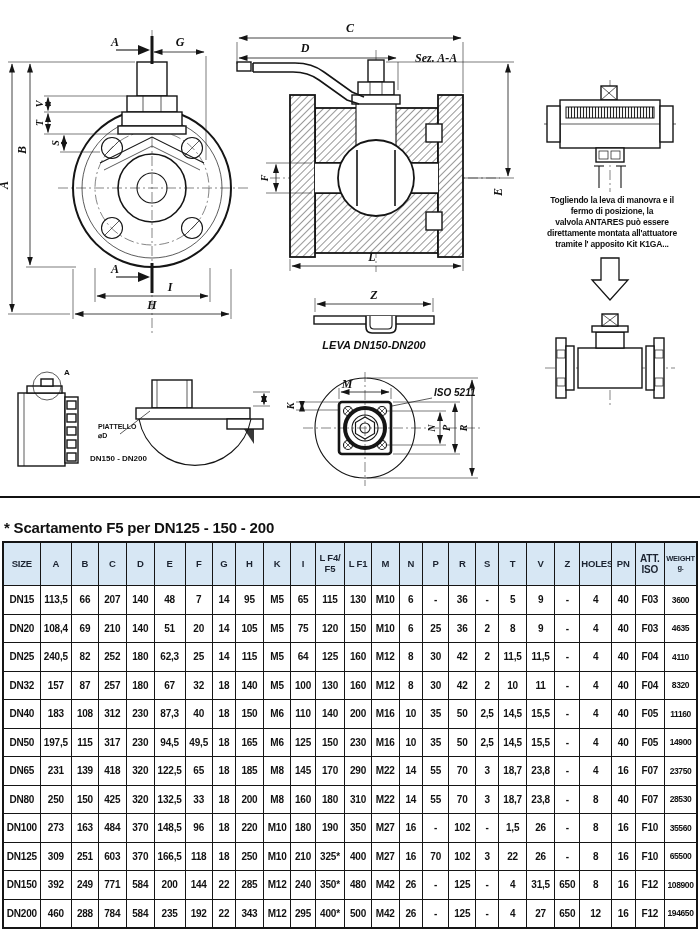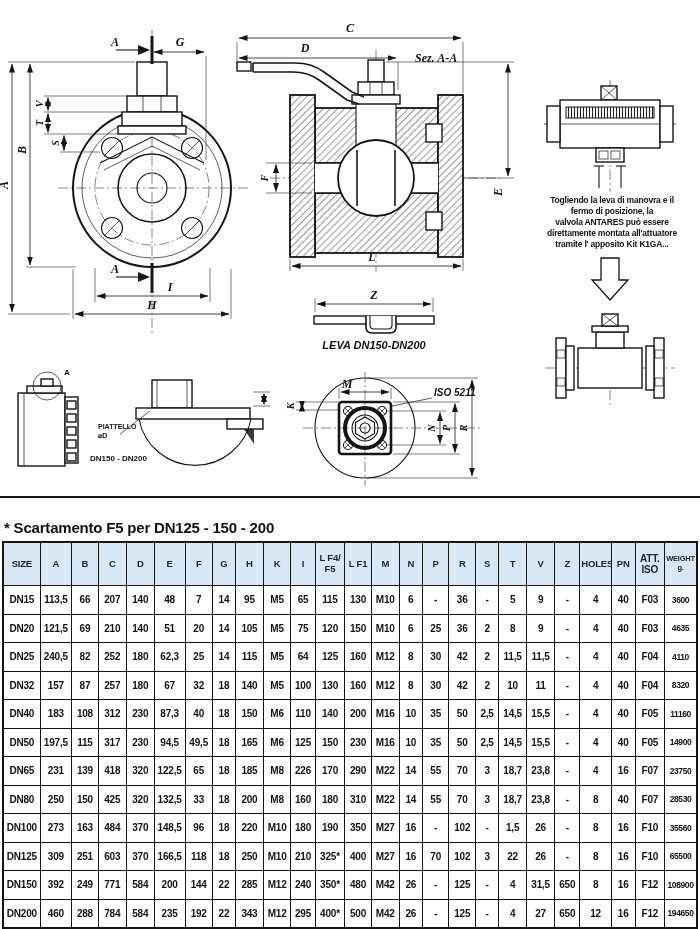--- a/index.html
+++ b/index.html
@@ -420,21 +420,21 @@
             <td>5</td>
             <td>9</td>
             <td>-</td>
             <td>4</td>
             <td>40</td>
             <td>F03</td>
             <td>3600</td>
           </tr>
           <tr>
             <td>DN20</td>
-            <td>121,5</td>
+            <td>108,4</td>
             <td>69</td>
             <td>210</td>
             <td>140</td>
             <td>51</td>
             <td>20</td>
             <td>14</td>
             <td>105</td>
             <td>M5</td>
             <td>75</td>
             <td>120</td>
@@ -564,21 +564,21 @@
             <td>DN65</td>
             <td>231</td>
             <td>139</td>
             <td>418</td>
             <td>320</td>
             <td>122,5</td>
             <td>65</td>
             <td>18</td>
             <td>185</td>
             <td>M8</td>
-            <td>226</td>
+            <td>145</td>
             <td>170</td>
             <td>290</td>
             <td>M22</td>
             <td>14</td>
             <td>55</td>
             <td>70</td>
             <td>3</td>
             <td>18,7</td>
             <td>23,8</td>
             <td>-</td>

